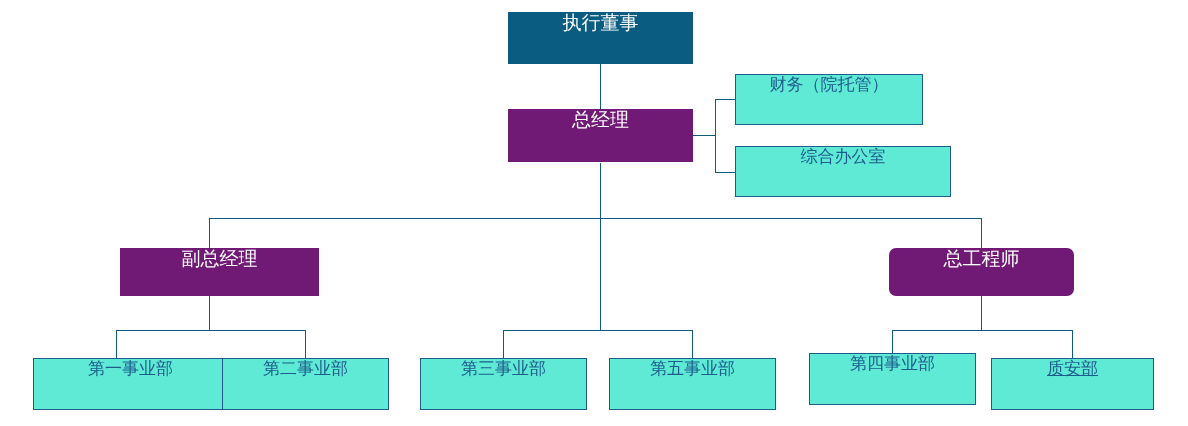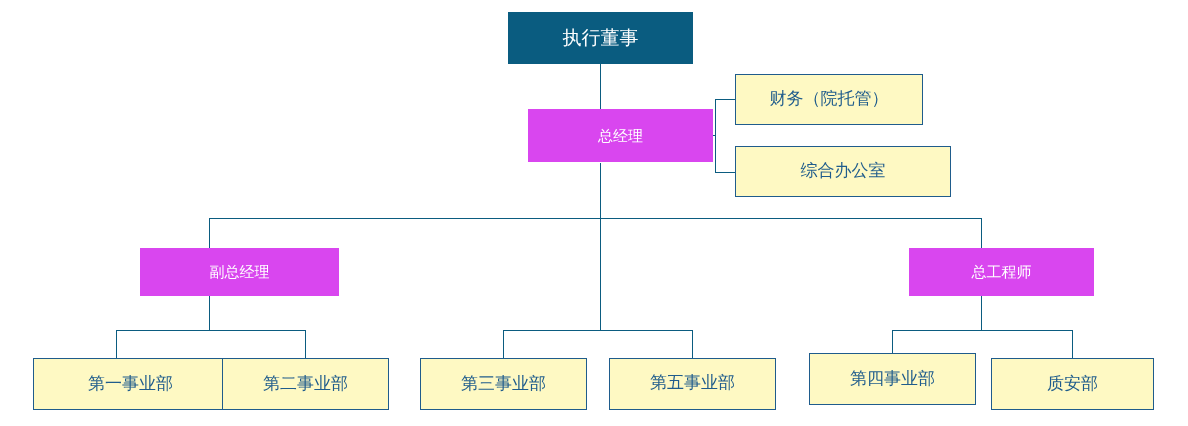--- a/index.html
+++ b/index.html
@@ -14,41 +14,39 @@
     position: relative;
     width: 1188px;
     height: 426px;
     background: #ffffff;
     overflow: hidden;
   }
   .node {
     position: absolute;
     box-sizing: border-box;
     display: flex;
-    align-items: center;
     justify-content: center;
     text-align: center;
     line-height: 1.2;
     white-space: nowrap;
   }
   .node.exec {
     background: #0a5c80;
     color: #ffffff;
     font-size: 19px;
     border: none;
   }
   .node.mgr {
-    background: #d946ef;
+    background: #701a75;
     color: #ffffff;
-    font-size: 15px;
+    font-size: 19px;
     border: none;
-    margin-left: 20px;
   }
   .node.dept {
-    background: #fef9c3;
+    background: #5eead4;
     color: #1f5c8c;
     font-size: 17px;
     border: 1px solid #1f5c8c;
   }
   .conn {
     position: absolute;
     background: #0b5c80;
   }
   .conn.h { height: 1px; }
   .conn.v { width: 1px; }
@@ -105,41 +103,41 @@
   </div>
 
   <div class="node dept" style="left:735px; top:146px; width:216px; height:51px;">
     <span>综合办公室</span>
   </div>
 
   <div class="node mgr" style="left:120px; top:248px; width:199px; height:48px;">
     <span>副总经理</span>
   </div>
 
-  <div class="node mgr" style="left:889px; top:248px; width:185px; height:48px;">
+  <div class="node mgr" style="left:889px; top:248px; width:185px; height:48px;border-radius:7px;">
     <span>总工程师</span>
   </div>
 
   <div class="node dept" style="left:33px; top:358px; width:195px; height:52px;">
     <span>第一事业部</span>
   </div>
 
   <div class="node dept" style="left:222px; top:358px; width:167px; height:52px;">
     <span>第二事业部</span>
   </div>
 
   <div class="node dept" style="left:420px; top:358px; width:167px; height:52px;">
     <span>第三事业部</span>
   </div>
 
-  <div class="node dept" style="left:609px; top:358px; width:167px; height:52px;font-family:Liberation Mono, monospace;">
+  <div class="node dept" style="left:609px; top:358px; width:167px; height:52px;">
     <span>第五事业部</span>
   </div>
 
   <div class="node dept" style="left:809px; top:353px; width:167px; height:52px;">
     <span>第四事业部</span>
   </div>
 
-  <div class="node dept" style="left:991px; top:358px; width:163px; height:52px;">
+  <div class="node dept" style="left:991px; top:358px; width:163px; height:52px;text-decoration:underline;">
     <span>质安部</span>
   </div>
 
 </div>
 
 </body></html>

